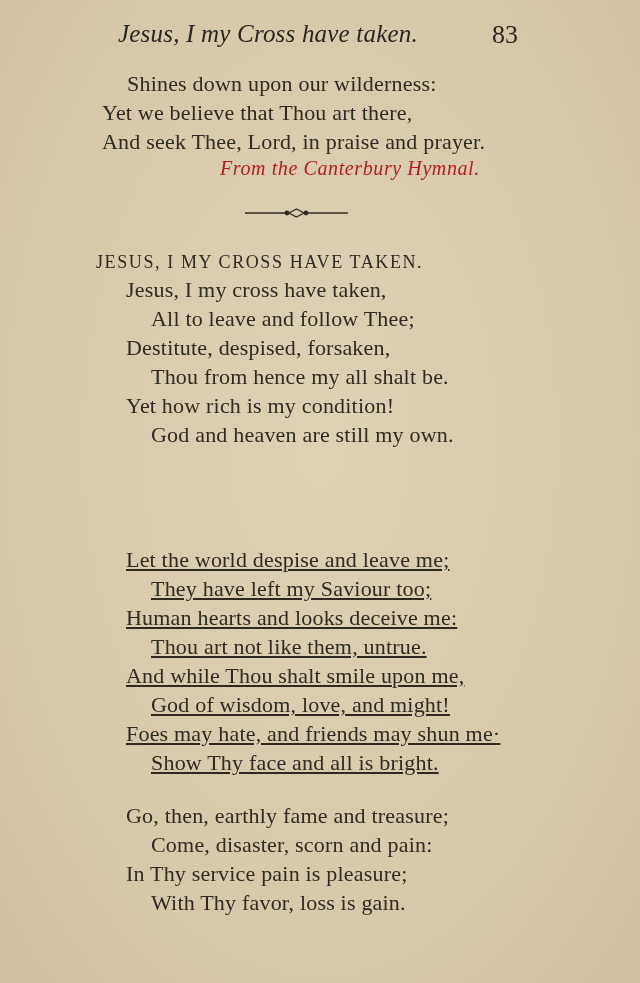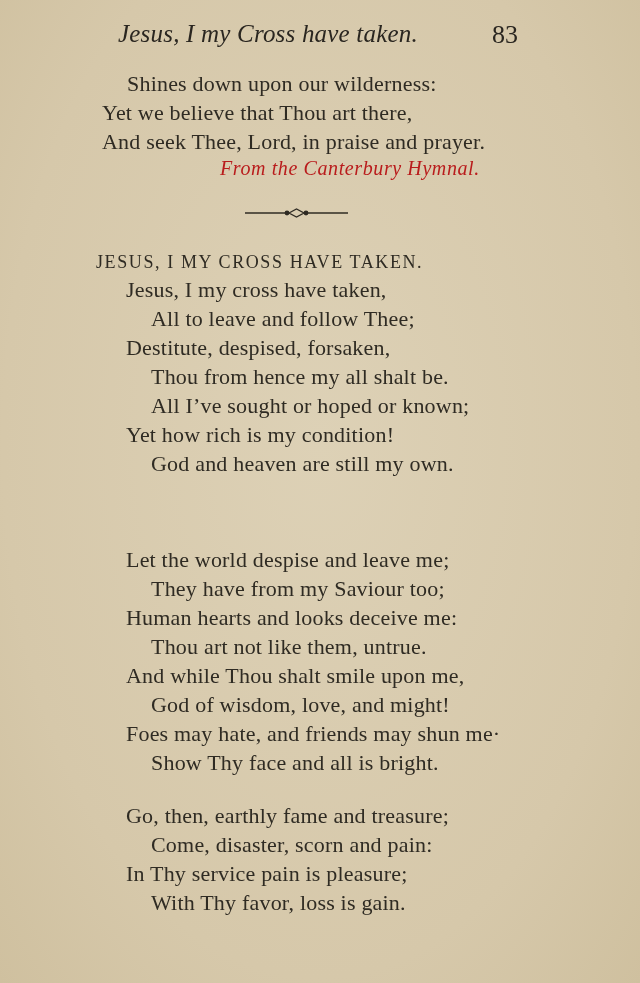--- a/index.html
+++ b/index.html
@@ -45,28 +45,27 @@
   <polygon points="44,7 51.5,3 59,7 51.5,11" fill="none" stroke="#2f2b23" stroke-width="1.3"></polygon>
 </svg>
 
 <div class="abs hymn-title">JESUS, I MY CROSS HAVE TAKEN.</div>
 
 <div class="stanza" style="left:94px; top:275px;">
   <span class="line">Jesus, I my cross have taken,</span>
   <span class="line indent">All to leave and follow  Thee;</span>
   <span class="line">Destitute, despised, forsaken,</span>
   <span class="line indent">Thou from hence my all shalt be.</span>
-  <span class="line indent">All I’ve sought or hoped or known;</span>
   <span class="line">Yet how rich is my condition!</span>
   <span class="line indent">God and heaven are still my own.</span>
 </div>
 
-<div class="stanza" style="left:94px; top:545px;">
+<div class="stanza" style="left:94px; top:545px;text-decoration:underline;">
   <span class="line">Let the world despise and leave me;</span>
-  <span class="line indent">They have from my Saviour too;</span>
+  <span class="line indent">They have left my Saviour too;</span>
   <span class="line">Human hearts and looks deceive me:</span>
   <span class="line indent">Thou art not like them, untrue.</span>
   <span class="line">And while Thou shalt smile upon me,</span>
   <span class="line indent">God of wisdom, love, and might!</span>
   <span class="line">Foes may hate, and friends may shun me·</span>
   <span class="line indent">Show Thy face and all is bright.</span>
 </div>
 
 <div class="stanza" style="left:94px; top:801px;">
   <span class="line">Go, then, earthly fame and treasure;</span>

